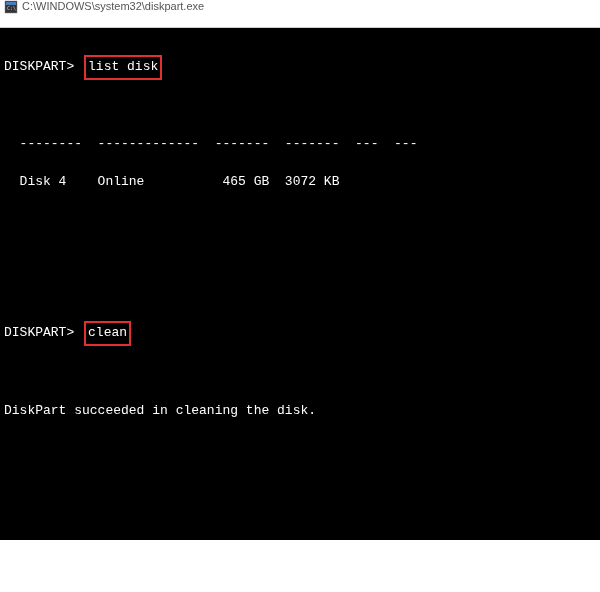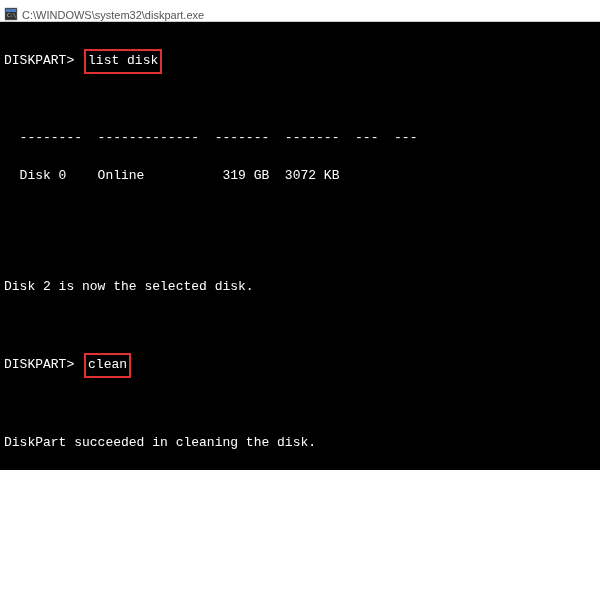--- a/index.html
+++ b/index.html
@@ -10,41 +10,41 @@
     body {
       width: 600px;
       height: 592px;
       font-family: 'Consolas', 'Courier New', monospace;
       background: #fff;
       overflow: hidden;
     }
     .titlebar {
       background: #fff;
       border-bottom: 1px solid #ccc;
-      height: 22px;
+      height: 28px;
       display: flex;
-      align-items: flex-end;
+      align-items: flex-start;
       padding: 0 4px;
       font-family: 'Segoe UI', Tahoma, sans-serif;
       font-size: 11px;
       color: #555;
     }
     .titlebar-icon {
       width: 14px;
       height: 14px;
       margin-right: 4px;
       display: flex;
       align-items: center;
       justify-content: center;
     }
     .terminal {
       background: #000;
       color: #fff;
       width: 600px;
-      height: 448px;
+      height: 512px;
       padding: 8px 4px;
       font-size: 13px;
       line-height: 1.45;
       white-space: pre;
       font-family: 'Consolas', 'Courier New', monospace;
     }
     .line {
       display: block;
     }
     .prompt {
@@ -71,24 +71,23 @@
       <text x="3" y="10" font-size="5" fill="#ccc" font-family="monospace">C:\</text>
     </svg>
   </span>
   <span>C:\WINDOWS\system32\diskpart.exe</span>
 </div>
 
 <div class="terminal">
 <span class="line"><span class="prompt">DISKPART&gt;</span> <span class="hl">list disk</span></span>
 <div class="blank"></div>
 <span class="line">  --------  -------------  -------  -------  ---  ---</span>
-<span class="line">  Disk 0    Online          319 GB  3072 KB</span>
+<span class="line">  Disk 4    Online          465 GB  3072 KB</span>
 <div class="blank"></div>
 <div class="blank"></div>
-<span class="line">Disk 2 is now the selected disk.</span>
 <div class="blank"></div>
 <span class="line"><span class="prompt">DISKPART&gt;</span> <span class="hl">clean</span></span>
 <div class="blank"></div>
 <span class="line">DiskPart succeeded in cleaning the disk.</span>
 
 
 
 
 
 

